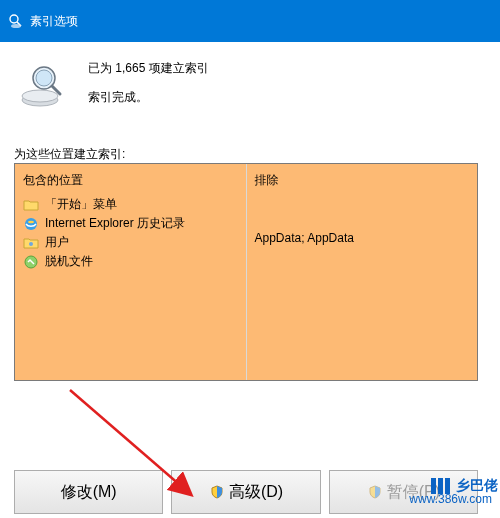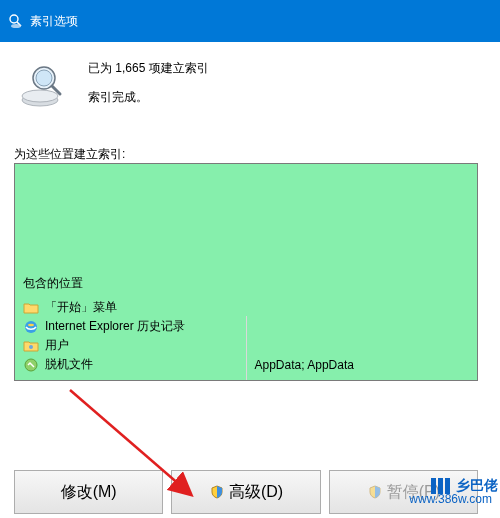--- a/index.html
+++ b/index.html
@@ -52,22 +52,21 @@
     padding-top: 4px;
   }
   .section-label {
     margin-top: 24px;
   }
   .listbox {
     border: 1px solid #7a7a7a;
     height: 218px;
     display: flex;
     flex-direction: row;
-    background: #86efac;
-    align-items: flex-end;
+    background: #fdba74;
   }
   .col {
     flex: 1;
     padding: 6px 8px;
     overflow: hidden;
   }
   .col + .col {
     border-left: 1px solid #d9d9d9;
   }
   .col-header {
@@ -210,20 +209,21 @@
           <svg width="16" height="16" viewBox="0 0 16 16">
               <circle cx="8" cy="8" r="6" fill="#8fd16a" stroke="#5aa33b"></circle>
               <path d="M5 8l2-2 4 4" stroke="#fff" stroke-width="1.5" fill="none"></path>
             </svg>
         </span>
         <span>脱机文件</span>
       </div>
     </div>
 
     <div class="col">
+      <div class="col-header">排除</div>
       <div class="exclude-gap"></div>
       <div class="exclude-line">AppData; AppData</div>
     </div>
   </div>
 
   <svg class="arrow" width="200" height="140" style="left:60px; top:338px;">
     <defs>
       <marker id="ah" markerWidth="10" markerHeight="10" refX="7" refY="5" orient="auto">
         <path d="M0,0 L10,5 L0,10 z" fill="#e02020"></path>
       </marker>

